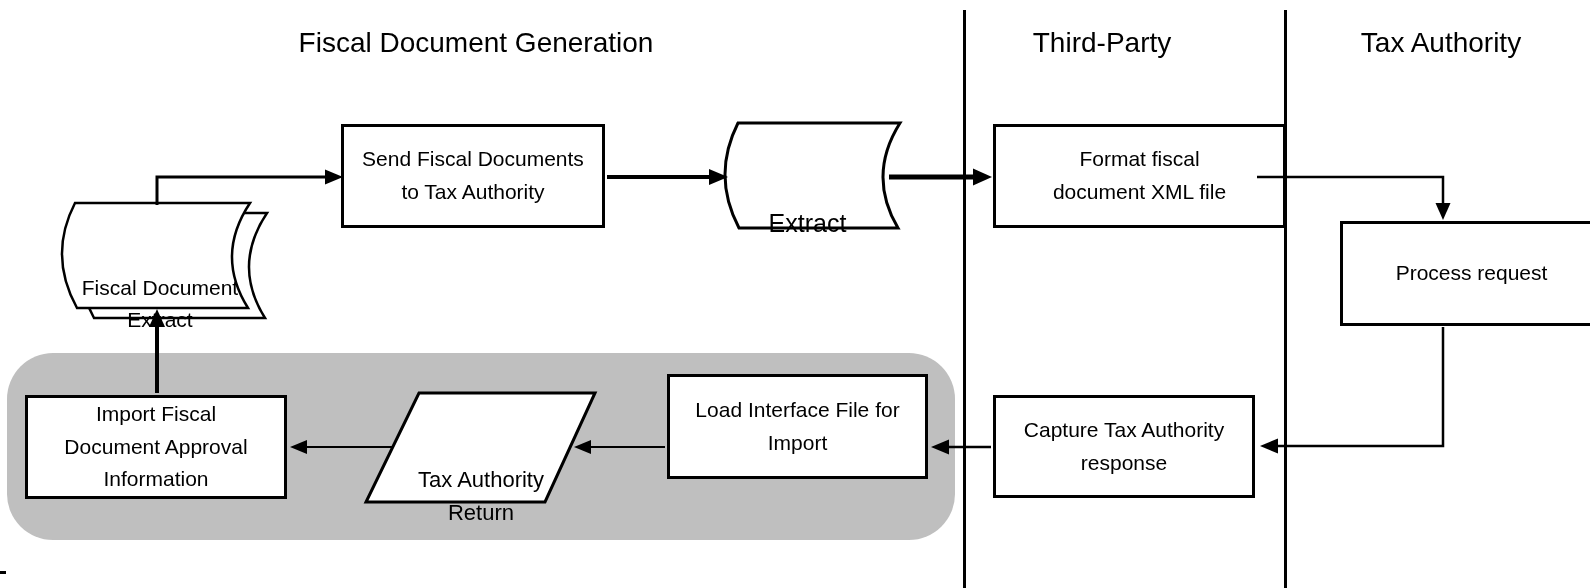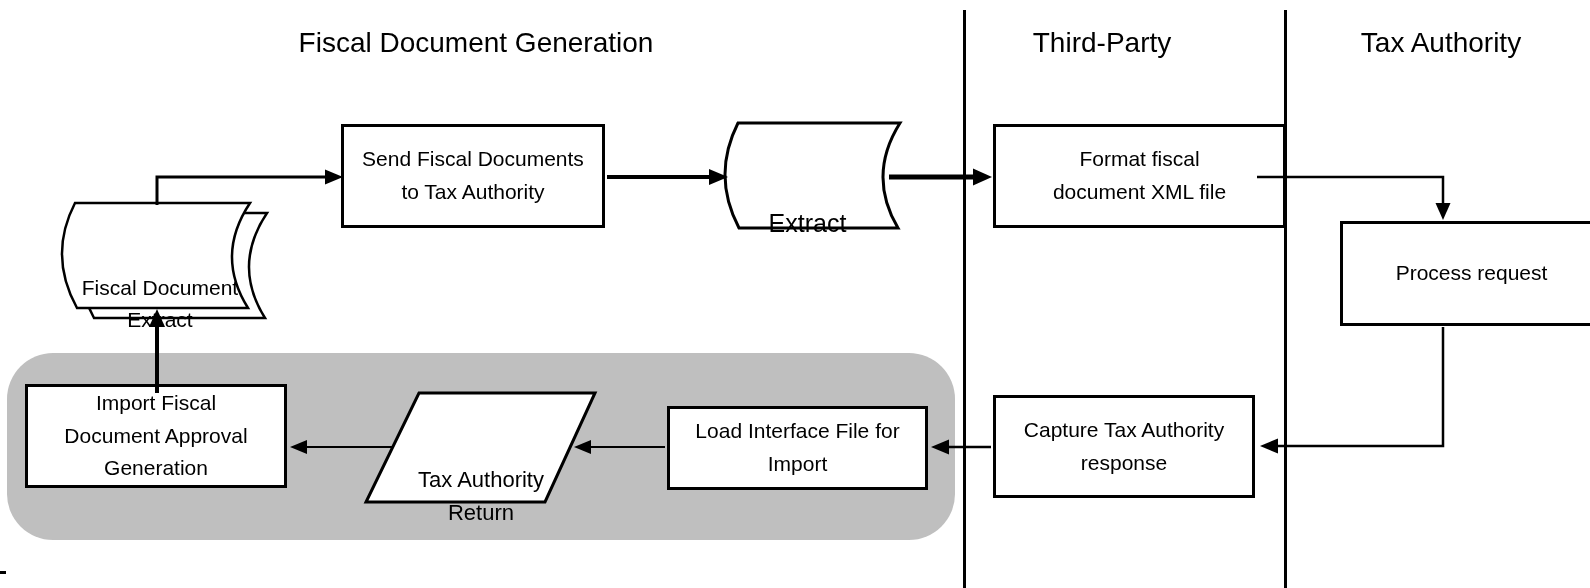--- a/index.html
+++ b/index.html
@@ -94,29 +94,29 @@
 
   <div class="node" style="left:1340px;top:221px;width:263px;height:105px">
     <div>Process request</div>
   </div>
 
   <div class="node" style="left:993px;top:395px;width:262px;height:103px">
     <div>Capture Tax Authority</div>
     <div>response</div>
   </div>
 
-  <div class="node" style="left:667px;top:406px;width:261px;height:84px">
+  <div class="node" style="left:667px;top:374px;width:261px;height:105px">
     <div>Load Interface File for</div>
     <div>Import</div>
   </div>
 
-  <div class="node" style="left:25px;top:384px;width:262px;height:104px">
+  <div class="node" style="left:25px;top:395px;width:262px;height:104px">
     <div>Import Fiscal</div>
     <div>Document Approval</div>
-    <div>Generation</div>
+    <div>Information</div>
   </div>
 
   <svg class="overlay" width="1590" height="588" viewBox="0 0 1590 588">
 
     <path d="M92 213 H267 Q232 265.5 265 318 H94 Q65 265.5 92 213 Z" fill="#ffffff" stroke="#000000" stroke-width="2.5"></path>
     <path d="M75 203 H250 Q215 255.5 248 308 H77 Q48 255.5 75 203 Z" fill="#ffffff" stroke="#000000" stroke-width="2.5"></path>
 
     <path d="M738 123 H900 Q867 175.5 898 228 H739 Q711.5 175.5 738 123 Z" fill="#ffffff" stroke="#000000" stroke-width="3"></path>
 
     <path d="M419 393 H595 L545 502 H366 Z" fill="#ffffff" stroke="#000000" stroke-width="3"></path>

